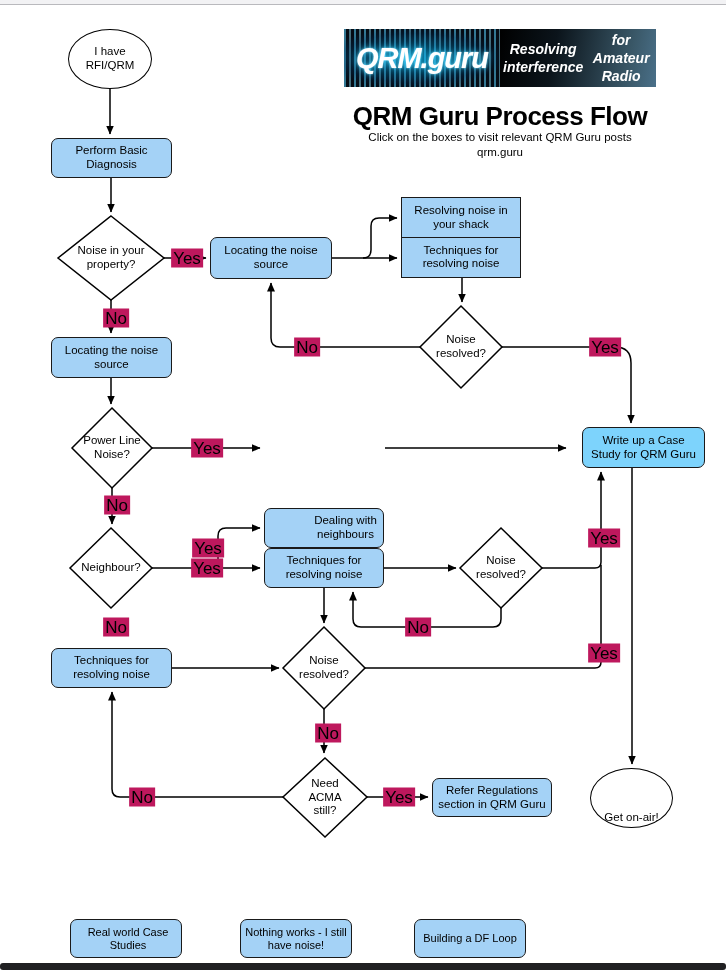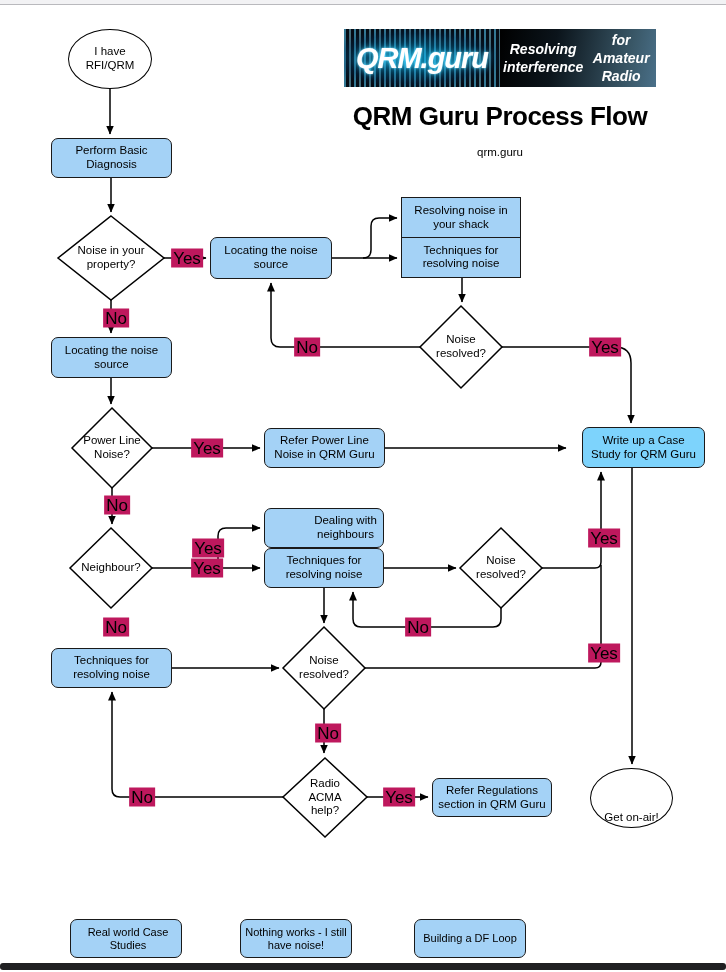--- a/index.html
+++ b/index.html
@@ -61,20 +61,21 @@
   <div class="banner">
     <div class="banner-left">
       <span class="banner-brand">QRM.guru</span>
     </div>
     <div class="banner-right">
       <span>Resolving interference</span>
       <span>for Amateur Radio</span>
     </div>
   </div>
   <div class="page-title">QRM Guru Process Flow</div>
+  <div class="page-subtitle">Click on the boxes to visit relevant QRM Guru posts</div>
   <div class="page-site">qrm.guru</div>
 
   <svg class="wires" width="726" height="972" viewBox="0 0 726 972">
     <defs>
       <marker id="ah" markerWidth="10" markerHeight="10" refX="8.5" refY="4" orient="auto" markerUnits="userSpaceOnUse">
         <path d="M0,0 L9,4 L0,8 z" fill="#000"></path>
       </marker>
     </defs>
     <g stroke="#000" stroke-width="1.5" fill="none">
       <path d="M110 89 V134" marker-end="url(#ah)"></path>
@@ -130,23 +131,20 @@
     <span>Resolving noise in your shack</span>
   </div>
   <div class="node sq" style="left:401px;top:236.5px;width:120px;height:41.5px;">
     <span>Techniques for resolving noise</span>
   </div>
 
   <div class="node blue" style="left:51px;top:337px;width:121px;height:41px;">
     <span>Locating the noise source</span>
   </div>
 
-  <div class="node blue" style="left:264px;top:428px;width:121px;height:40px;">
-    <span>Refer Power Line Noise in QRM Guru</span>
-  </div>
 
   <div class="node white" style="left:570px;top:427px;width:123px;height:41px;">
     <span>Write up a Case Study for QRM Guru</span>
   </div>
 
   <div class="node blue" style="left:264px;top:508px;width:120px;height:40px;padding-left:47px;">
     <span>Dealing with neighbours</span>
   </div>
   <div class="node blue" style="left:264px;top:548px;width:120px;height:40px;">
     <span>Techniques for resolving noise</span>
@@ -163,21 +161,21 @@
   <div class="node oval" style="left:590px;top:768px;width:83px;height:60px;align-items:flex-end;">
     <span>Get on-air!</span>
   </div>
 
   <div class="dtext" style="left:111px;top:258px;width:100px;">Noise in your property?</div>
   <div class="dtext" style="left:461px;top:347px;width:70px;">Noise resolved?</div>
   <div class="dtext" style="left:112px;top:448px;width:80px;">Power Line Noise?</div>
   <div class="dtext" style="left:111px;top:568px;width:90px;">Neighbour?</div>
   <div class="dtext" style="left:501px;top:568px;width:70px;">Noise resolved?</div>
   <div class="dtext" style="left:324px;top:668px;width:70px;">Noise resolved?</div>
-  <div class="dtext" style="left:325px;top:797px;width:48px;">Radio ACMA help?</div>
+  <div class="dtext" style="left:325px;top:797px;width:48px;">Need ACMA still?</div>
 
   <div class="edge-label" style="left:187px;top:258px;">Yes</div>
   <div class="edge-label" style="left:116px;top:318px;">No</div>
   <div class="edge-label" style="left:605px;top:347px;">Yes</div>
   <div class="edge-label" style="left:307px;top:347px;">No</div>
   <div class="edge-label" style="left:207px;top:448px;">Yes</div>
   <div class="edge-label" style="left:117px;top:505px;">No</div>
   <div class="edge-label" style="left:208px;top:548px;">Yes</div>
   <div class="edge-label" style="left:207px;top:568px;">Yes</div>
   <div class="edge-label" style="left:116px;top:627px;">No</div>

